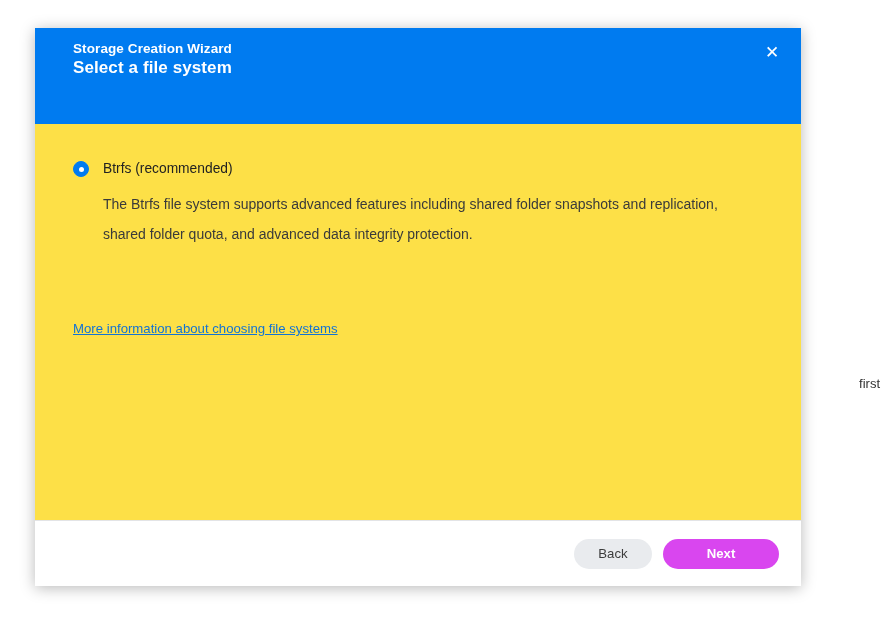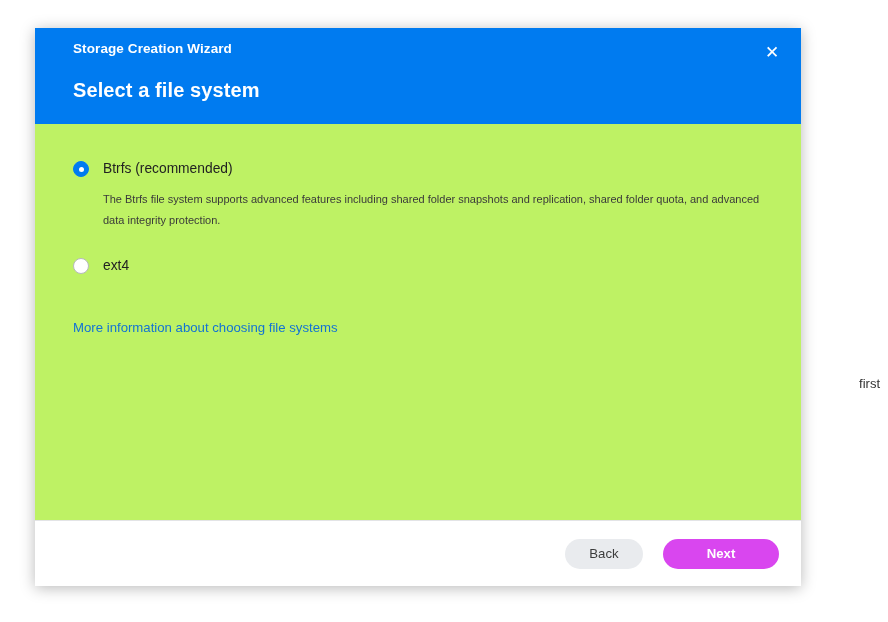--- a/index.html
+++ b/index.html
@@ -46,22 +46,22 @@
     position: relative;
     box-sizing: border-box;
     padding: 13px 24px 0 38px;
   }
   .wizard-title {
     font-size: 13.5px;
     font-weight: bold;
     letter-spacing: 0.1px;
   }
   .dialog-heading {
-    margin-top: 23px;
-    font-size: 20px;
+    margin-top: 2px;
+    font-size: 17px;
     font-weight: bold;
     letter-spacing: 0.1px;
   }
   .close-btn {
     position: absolute;
     right: 16px;
     top: 12px;
     width: 26px;
     height: 26px;
     line-height: 26px;
@@ -70,21 +70,21 @@
     color: #ffffff;
     cursor: pointer;
     user-select: none;
   }
 
   .dialog-body {
     flex: 1 1 auto;
     padding: 36px 38px 0 38px;
     box-sizing: border-box;
     position: relative;
-    background: #bef264;
+    background: #fde047;
   }
 
   .option-row {
     display: flex;
     align-items: flex-start;
     margin-bottom: 0;
   }
   .radio {
     width: 16px;
     height: 16px;
@@ -112,46 +112,47 @@
     background: #ffffff;
   }
   .option-label {
     margin-left: 14px;
     font-size: 13.8px;
     color: #222222;
     line-height: 17px;
   }
   .option-desc {
     margin: 12px 0 0 30px;
-    font-size: 11px;
+    font-size: 14px;
     color: #3a3a3a;
-    line-height: 21px;
+    line-height: 30px;
     max-width: 725px;
   }
   .gap-between {
     height: 26px;
   }
 
   .info-link {
     margin: 46px 0 0 0;
     font-size: 13.2px;
     color: #1273d4;
+    text-decoration: underline;
     cursor: pointer;
     display: inline-block;
   }
 
   .dialog-footer {
     flex: 0 0 66px;
     border-top: 1px solid #e3e4e6;
     background: #ffffff;
     display: flex;
     align-items: center;
     justify-content: flex-end;
     padding-right: 22px;
-    gap: 20px;
+    gap: 11px;
     box-sizing: border-box;
   }
   .btn {
     height: 30px;
     min-width: 78px;
     border-radius: 15px;
     border: none;
     font-size: 13.2px;
     font-family: "Liberation Sans", sans-serif;
     cursor: pointer;
@@ -184,24 +185,20 @@
   <div class="dialog-body">
 
     <div class="option-row">
       <div class="radio checked"></div>
       <div class="option-label">Btrfs (recommended)</div>
     </div>
     <div class="option-desc">The Btrfs file system supports advanced features including shared folder snapshots and replication, shared folder quota, and advanced data integrity protection.</div>
 
     <div class="gap-between"></div>
 
-    <div class="option-row">
-      <div class="radio"></div>
-      <div class="option-label">ext4</div>
-    </div>
 
     <a class="info-link">More information about choosing file systems</a>
 
   </div>
 
   <div class="dialog-footer">
     <button class="btn btn-secondary">Back</button>
     <button class="btn btn-primary">Next</button>
   </div>
 

